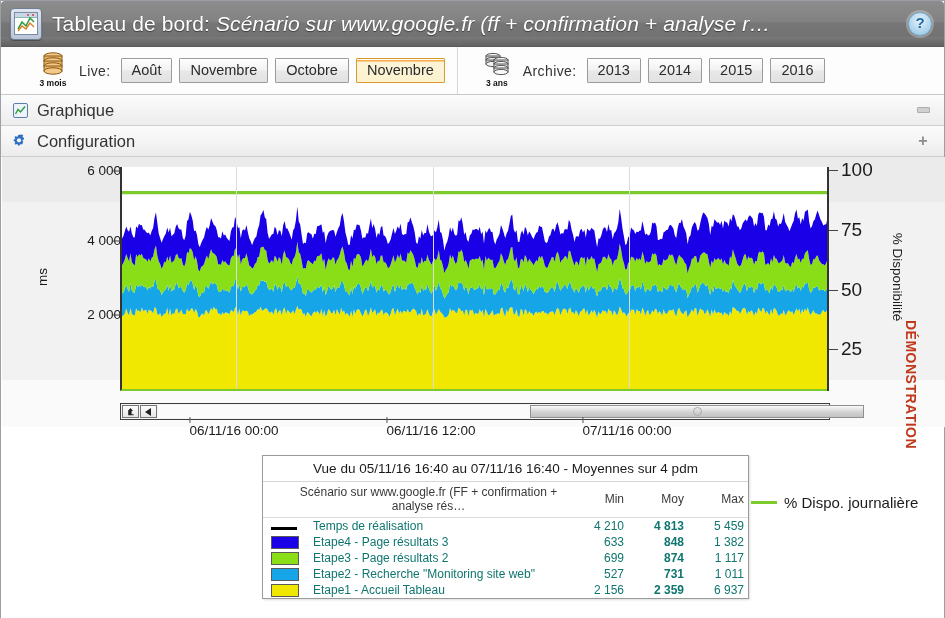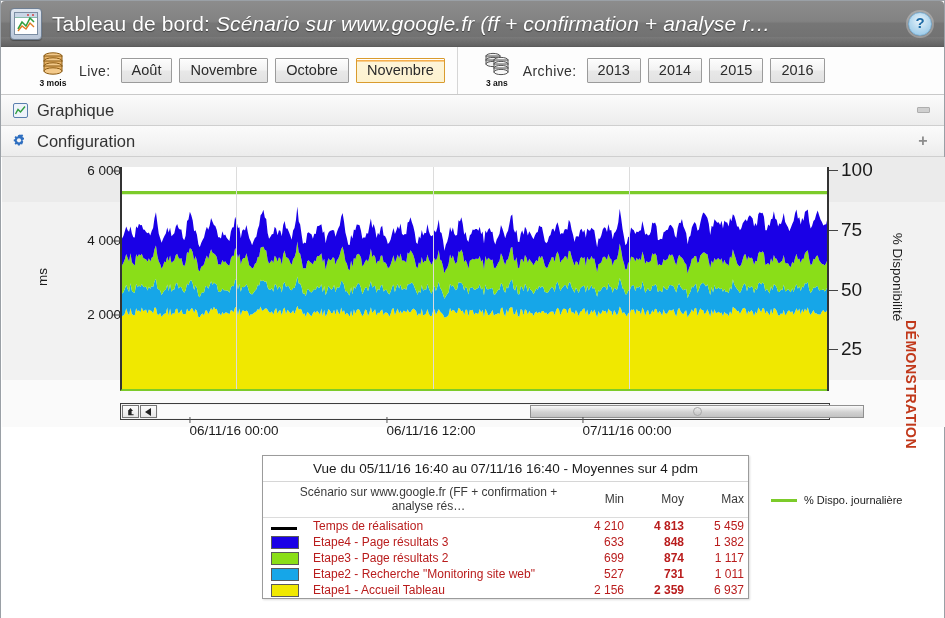--- a/index.html
+++ b/index.html
@@ -186,30 +186,30 @@
     text-align:center;font-size:13.5px;color:#1b1b1b;padding:5px 0 5px;
     border-bottom:1px solid #d6d6d6;
   }
   .legend-table{width:100%;border-collapse:collapse;}
   .legend-table th{
     font-size:12px;font-weight:normal;color:#3a3a3a;padding:3px 4px 4px;
     border-bottom:1px solid #dcdcdc;
   }
   .legend-table th.name{text-align:center;padding-left:30px;}
   .legend-table th.num{text-align:right;width:52px;}
-  .legend-table td{font-size:12px;color:#b91c1c;padding:1px 4px;}
+  .legend-table td{font-size:12px;color:#0f766e;padding:1px 4px;}
   .legend-table td.swatch-cell{width:34px;padding-left:8px;}
   .legend-table td.num{text-align:right;font-size:12px;}
   .legend-table td.num.mid{font-weight:bold;}
   .sw{display:block;width:26px;height:11px;border:1px solid #5a5a5a;}
   .sw.line{height:0;border:0;border-top:3px solid #000;margin-top:5px;}
 
   
   .dispo-legend{
-    position:absolute;left:770px;top:337px;display:flex;align-items:center;font-size:11px;color:#1b1b1b;white-space:nowrap;
+    position:absolute;left:750px;top:337px;display:flex;align-items:center;font-size:15px;color:#1b1b1b;white-space:nowrap;
   }
   .dispo-legend .ln{display:block;width:26px;height:0;border-top:3px solid #7ccb2a;margin-right:7px;}
 </style>
 </head>
 <body>
 
 <div class="app">
 
   <div class="titlebar">
     <div class="win-icon">

